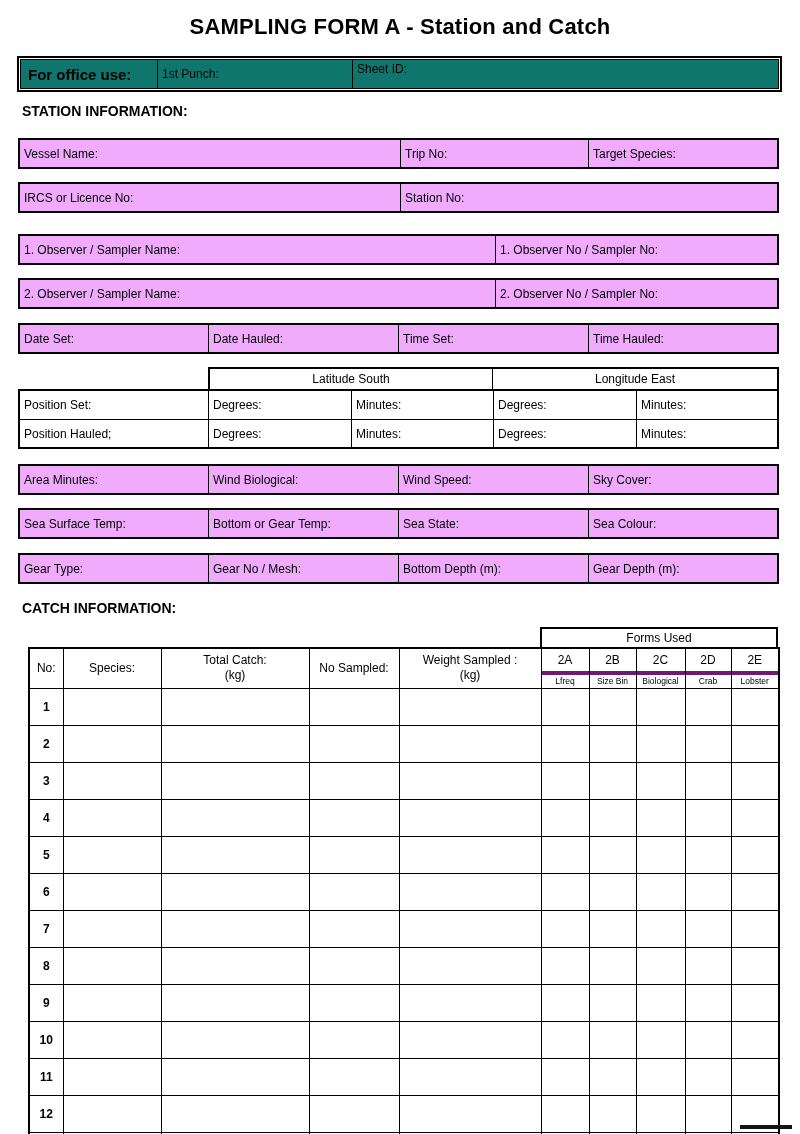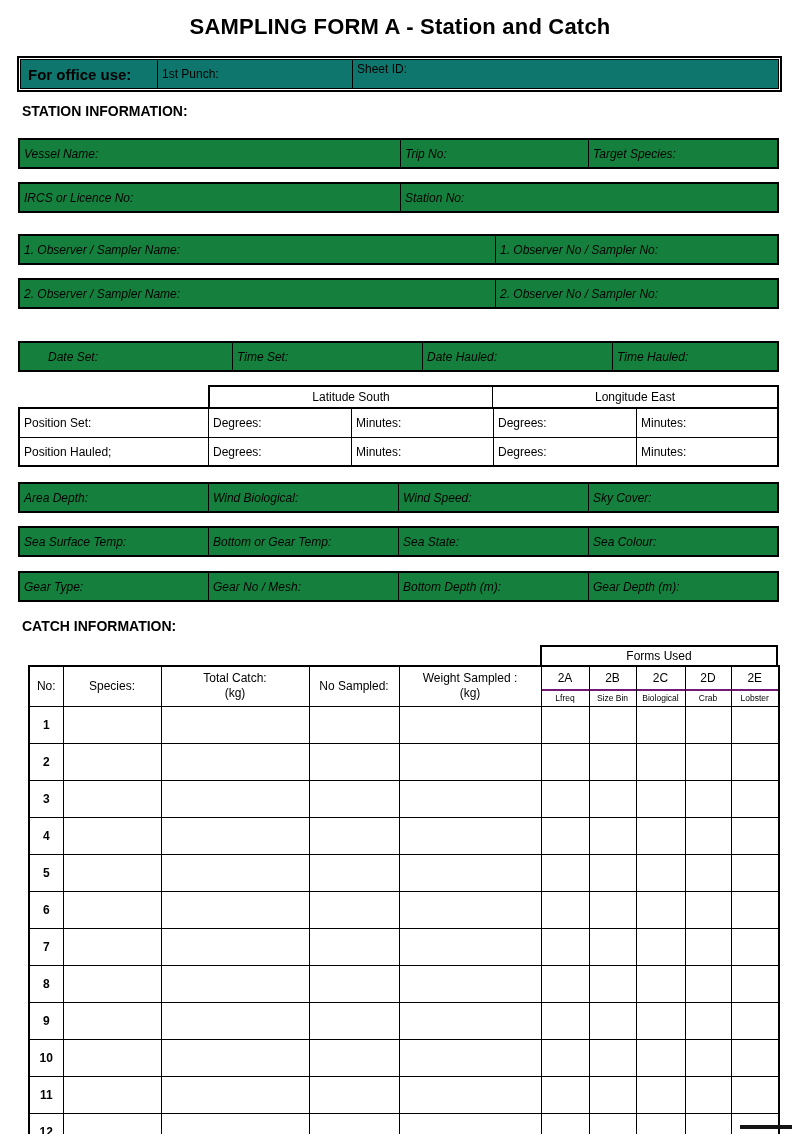--- a/index.html
+++ b/index.html
@@ -53,22 +53,21 @@
     font-weight: bold;
   }
 
   
   .box-row {
     display: flex;
     margin: 13px 0 0 18px;
     width: 761px;
     height: 31px;
     border: 2px solid #000;
-    background: #15803d;
-    font-style: italic;
+    background: #f0abfc;
   }
   .box-row .cell {
     display: flex; align-items: center;
     padding-left: 4px;
     font-size: 12px;
     border-left: 1px solid #000;
     overflow: hidden;
     white-space: nowrap;
   }
   .box-row .cell:first-child { border-left: none; }
@@ -118,21 +117,21 @@
   .catch thead th {
     height: 40px;
     font-weight: normal;
     font-size: 12px;
     text-align: center;
     vertical-align: middle;
     line-height: 1.25;
   }
   .catch th.form-th { vertical-align: top; }
   .form-code { height: 22px; display: flex; align-items: center; justify-content: center; font-size: 12px; }
-  .form-name { height: 16px; border-top: 2px solid #701a75; display: flex; align-items: center; justify-content: center; font-size: 8.5px; }
+  .form-name { height: 16px; border-top: 4px solid #701a75; display: flex; align-items: center; justify-content: center; font-size: 8.5px; }
   .catch tbody td { height: 37px; }
   .catch tbody td.num { text-align: center; font-size: 12px; font-weight: 600; }
 
   .scan-artifact {
     position: absolute;
     right: 8px; bottom: 5px;
     width: 52px; height: 4px;
     background: #141414;
   }
 </style>
@@ -169,24 +168,24 @@
   <div class="box-row" style="margin-top:21px;">
     <div class="cell w475">1. Observer / Sampler Name:</div>
     <div class="cell wfill">1. Observer No / Sampler No:</div>
   </div>
 
   <div class="box-row">
     <div class="cell w475">2. Observer / Sampler Name:</div>
     <div class="cell wfill">2. Observer No / Sampler No:</div>
   </div>
 
-  <div class="box-row" style="margin-top:32px;padding-left:24px;">
+  <div class="box-row" style="margin-top:14px;">
     <div class="cell w188">Date Set:</div>
+    <div class="cell w190">Date Hauled:</div>
     <div class="cell w190">Time Set:</div>
-    <div class="cell w190">Date Hauled:</div>
     <div class="cell wfill">Time Hauled:</div>
   </div>
 
   <div class="pos-wrap">
     <div class="pos-header">
       <div class="pos-spacer"></div>
       <div class="pos-head-cell pos-lat">Latitude South</div>
       <div class="pos-head-cell pos-lon">Longitude East</div>
     </div>
     <div class="pos-body">
@@ -201,21 +200,21 @@
         <div class="pos-cell pw188">Position Hauled;</div>
         <div class="pos-cell pw143">Degrees:</div>
         <div class="pos-cell pw142">Minutes:</div>
         <div class="pos-cell pw143">Degrees:</div>
         <div class="pos-cell pwfill">Minutes:</div>
       </div>
     </div>
   </div>
 
   <div class="box-row" style="margin-top:15px;">
-    <div class="cell w188">Area Depth:</div>
+    <div class="cell w188">Area Minutes:</div>
     <div class="cell w190">Wind Biological:</div>
     <div class="cell w190">Wind Speed:</div>
     <div class="cell wfill">Sky Cover:</div>
   </div>
 
   <div class="box-row">
     <div class="cell w188">Sea Surface Temp:</div>
     <div class="cell w190">Bottom or Gear Temp:</div>
     <div class="cell w190">Sea State:</div>
     <div class="cell wfill">Sea Colour:</div>

